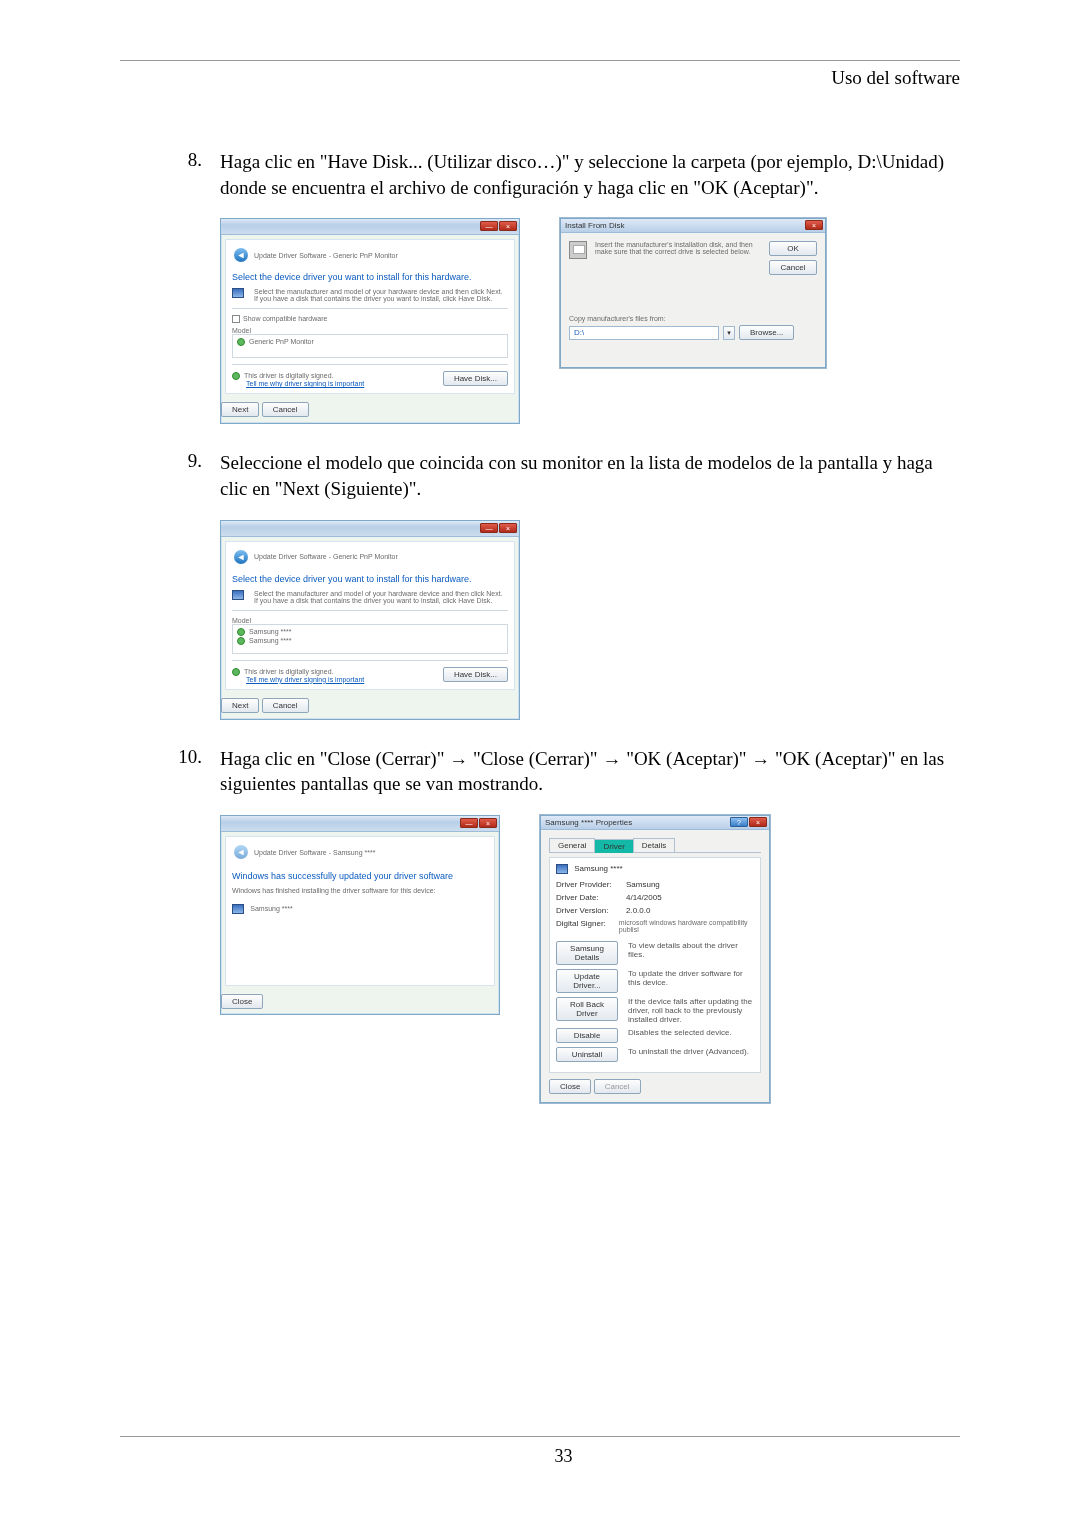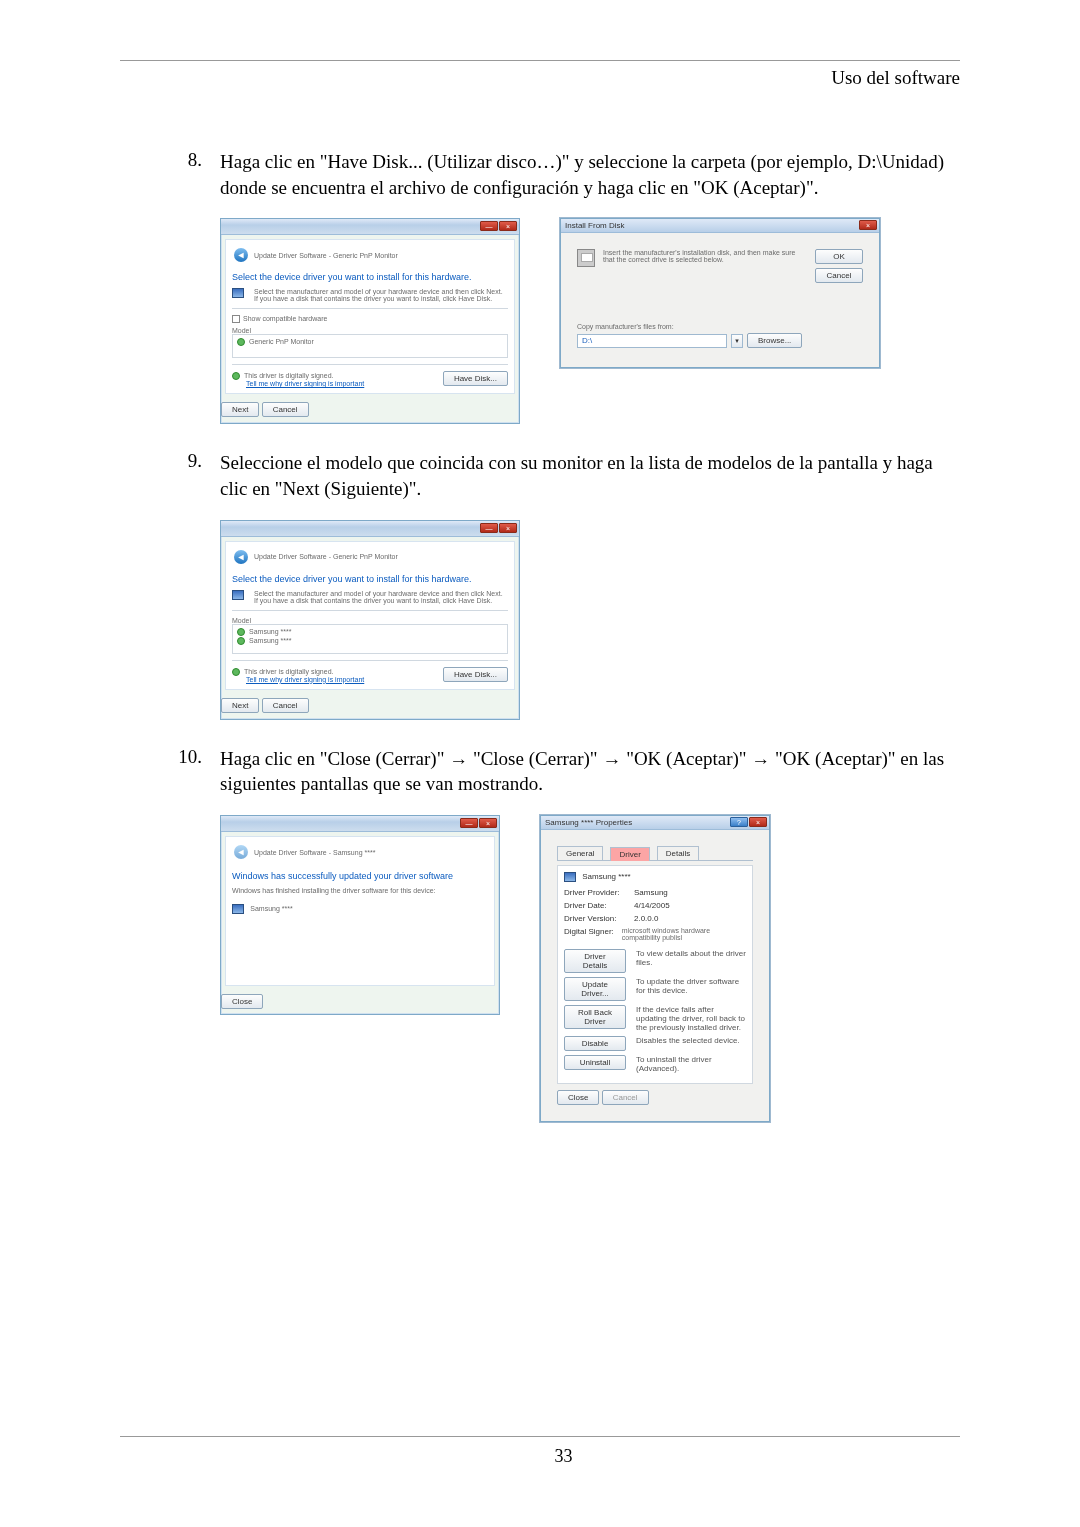--- a/index.html
+++ b/index.html
@@ -174,21 +174,21 @@
     display: inline-block;
     width: 18px; height: 10px;
     background: linear-gradient(#e05b4a, #b12a1a);
     border: 1px solid #8a2a1a;
     border-radius: 1px;
     color: #fff;
     font-size: 7px;
     text-align: center;
     line-height: 9px;
   }
-  .dlg .dlg-body { padding: 16px; }
+  .dlg .dlg-body { padding: 8px; }
   .floppy-icon {
     display: inline-block;
     width: 18px; height: 18px;
     background: #ccc;
     border: 1px solid #888;
     position: relative;
   }
   .floppy-icon::after {
     content: "";
     position: absolute;
@@ -212,34 +212,34 @@
     border: 1px solid #9fb9d0;
     background: linear-gradient(#fdfdfd, #e3e9ef);
     text-align: center;
     line-height: 12px;
     font-size: 7px;
     vertical-align: middle;
   }
 
   .tabs {
     display: flex;
-    gap: 8px;
+    gap: 0;
     border-bottom: 1px solid #b0c0d0;
     margin-bottom: 4px;
   }
   .tab {
     border: 1px solid #b0c0d0;
     border-bottom: none;
     background: #f1f1ef;
     padding: 2px 8px;
     font-size: 8px;
     margin-right: -1px;
   }
   .tab.active {
-    background: #fca5a5;
+    background: #14b8a6;
     position: relative;
     top: 1px;
   }
   .propbox {
     border: 1px solid #d0d8e0;
     background: #fff;
     padding: 6px;
   }
   .proprow { display: flex; margin: 4px 0; }
   .proprow .lbl { width: 70px; }
@@ -313,21 +313,21 @@
           </div>
           <span class="btn">Have Disk...</span>
         </div>
       </div>
       <div class="footer-btns" style="padding:4px 8px 6px 0;">
         <span class="btn">Next</span>
         <span class="btn">Cancel</span>
       </div>
     </div>
 
-    <div class="dlg" style="width:320px;height:150px;">
+    <div class="dlg" style="width:266px;height:150px;">
       <div class="dlg-title">
         <span>Install From Disk</span>
         <div class="ctl">
             <span>×</span>
           </div>
       </div>
       <div class="dlg-body">
         <div style="display:flex;gap:8px;">
           <span class="floppy-icon"></span>
           <div class="small-grey" style="flex:1;">Insert the manufacturer's installation disk, and then make sure that the correct drive is selected below.</div>
@@ -458,21 +458,21 @@
           <div class="proprow">
               <span class="lbl">Driver Version:</span>
               <span>2.0.0.0</span>
             </div>
           <div class="proprow">
               <span class="lbl">Digital Signer:</span>
               <span class="small-grey">microsoft windows hardware compatibility publisl</span>
             </div>
 
           <div class="proprow" style="margin-top:8px;">
-            <span class="btncell"><span class="btn" style="width:62px;text-align:center;">Driver Details</span></span>
+            <span class="btncell"><span class="btn" style="width:62px;text-align:center;">Samsung Details</span></span>
             <span class="desc">To view details about the driver files.</span>
           </div>
           <div class="proprow">
             <span class="btncell"><span class="btn" style="width:62px;text-align:center;">Update Driver...</span></span>
             <span class="desc">To update the driver software for this device.</span>
           </div>
           <div class="proprow">
             <span class="btncell"><span class="btn" style="width:62px;text-align:center;">Roll Back Driver</span></span>
             <span class="desc">If the device fails after updating the driver, roll back to the previously installed driver.</span>
           </div>

